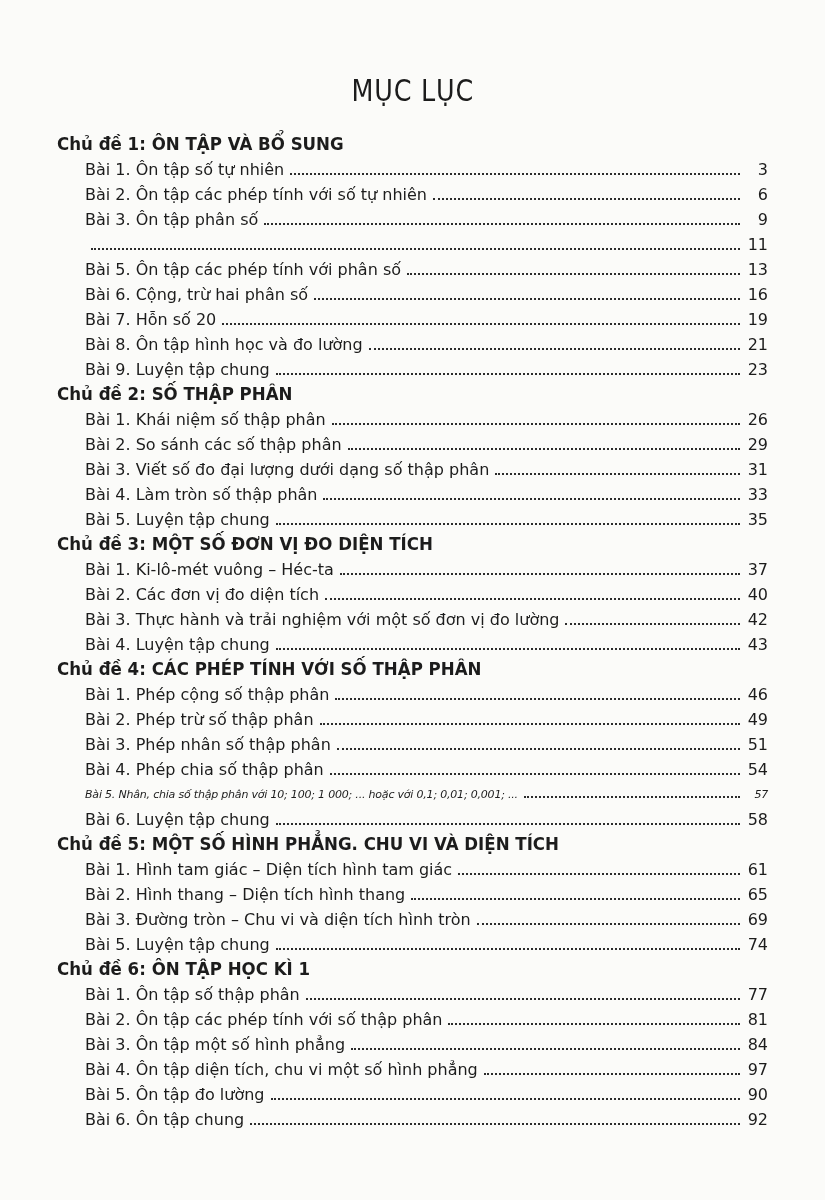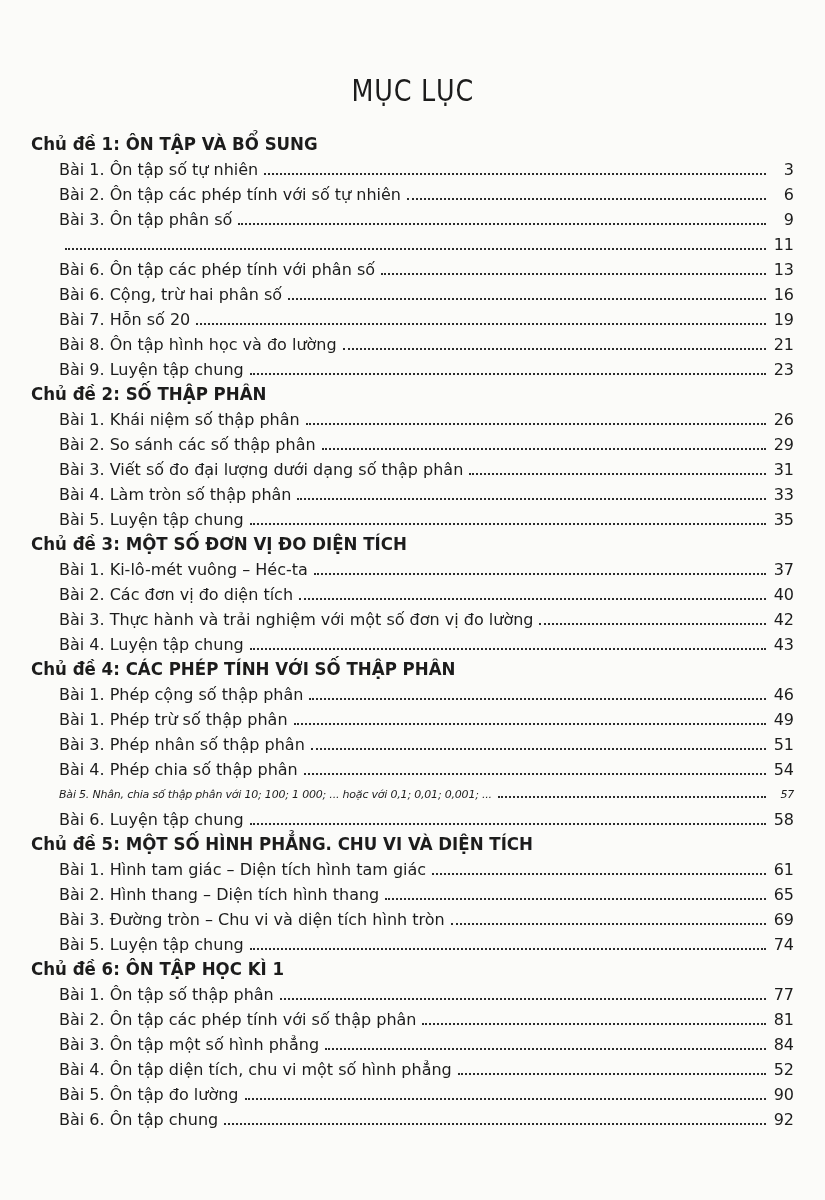--- a/index.html
+++ b/index.html
@@ -6,21 +6,21 @@
   body {
     width: 825px;
     height: 1200px;
     background: #fbfbf9;
     color: #1c1c1c;
     font-family: "DejaVu Sans", "Liberation Sans", sans-serif;
     overflow: hidden;
     position: relative;
   }
   .page {
-    padding: 0 31px;
+    padding: 0 57px;
     box-sizing: border-box;
     width: 825px;
   }
   .title-wrap {
     text-align: center;
     margin-top: 72px;
     height: 40px;
   }
   .title {
     display: inline-block;
@@ -100,21 +100,21 @@
       <div class="entry">
         <span class="entry-label">Bài 3. Ôn tập phân số</span>
         <span class="dots"></span>
         <span class="entry-page">9</span>
       </div>
       <div class="entry">
         <span class="dots"></span>
         <span class="entry-page">11</span>
       </div>
       <div class="entry">
-        <span class="entry-label">Bài 6. Ôn tập các phép tính với phân số</span>
+        <span class="entry-label">Bài 5. Ôn tập các phép tính với phân số</span>
         <span class="dots"></span>
         <span class="entry-page">13</span>
       </div>
       <div class="entry">
         <span class="entry-label">Bài 6. Cộng, trừ hai phân số</span>
         <span class="dots"></span>
         <span class="entry-page">16</span>
       </div>
       <div class="entry">
         <span class="entry-label">Bài 7. Hỗn số 20</span>
@@ -178,21 +178,21 @@
         <span class="dots"></span>
         <span class="entry-page">43</span>
       </div>
       <div class="chapter-heading">Chủ đề 4: CÁC PHÉP TÍNH VỚI SỐ THẬP PHÂN</div>
       <div class="entry">
         <span class="entry-label">Bài 1. Phép cộng số thập phân</span>
         <span class="dots"></span>
         <span class="entry-page">46</span>
       </div>
       <div class="entry">
-        <span class="entry-label">Bài 1. Phép trừ số thập phân</span>
+        <span class="entry-label">Bài 2. Phép trừ số thập phân</span>
         <span class="dots"></span>
         <span class="entry-page">49</span>
       </div>
       <div class="entry">
         <span class="entry-label">Bài 3. Phép nhân số thập phân</span>
         <span class="dots"></span>
         <span class="entry-page">51</span>
       </div>
       <div class="entry">
         <span class="entry-label">Bài 4. Phép chia số thập phân</span>
@@ -242,21 +242,21 @@
         <span class="entry-page">81</span>
       </div>
       <div class="entry">
         <span class="entry-label">Bài 3. Ôn tập một số hình phẳng</span>
         <span class="dots"></span>
         <span class="entry-page">84</span>
       </div>
       <div class="entry">
         <span class="entry-label">Bài 4. Ôn tập diện tích, chu vi một số hình phẳng</span>
         <span class="dots"></span>
-        <span class="entry-page">52</span>
+        <span class="entry-page">97</span>
       </div>
       <div class="entry">
         <span class="entry-label">Bài 5. Ôn tập đo lường</span>
         <span class="dots"></span>
         <span class="entry-page">90</span>
       </div>
       <div class="entry">
         <span class="entry-label">Bài 6. Ôn tập chung</span>
         <span class="dots"></span>
         <span class="entry-page">92</span>

